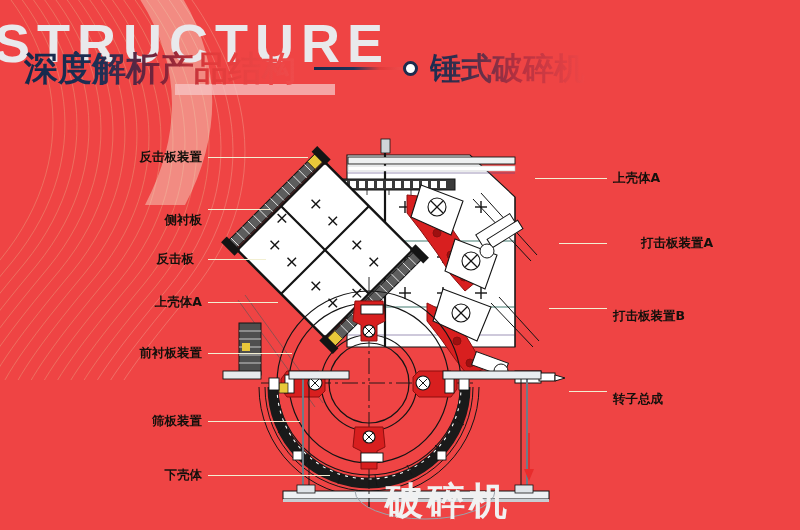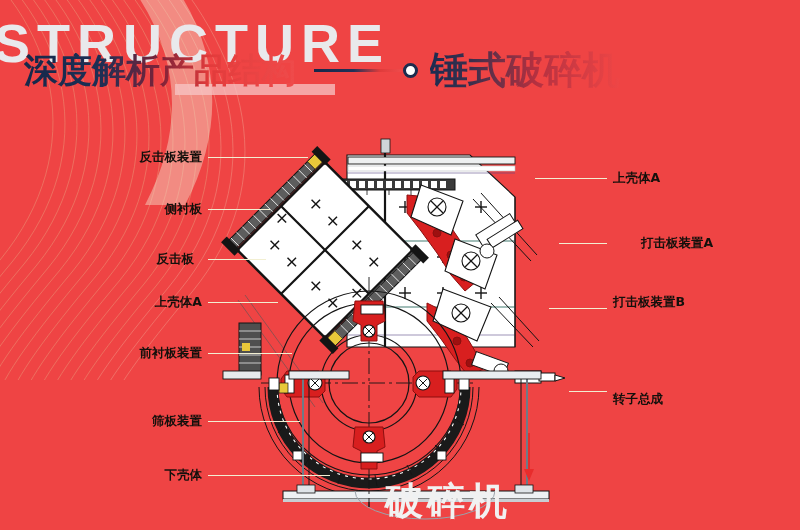--- a/index.html
+++ b/index.html
@@ -39,21 +39,21 @@
     color:transparent;-webkit-text-fill-color:transparent;
     white-space:nowrap;
   }
   .connector{position:relative;z-index:2;display:flex;align-items:center;margin:0 12px 0 18px;}
   .conn-line{display:block;width:88px;height:3px;
     background:linear-gradient(90deg,#16284a 0%,#203258 45%,#e03b3b 75%,#ef4b4b 100%);}
   .conn-dot{display:block;width:9px;height:9px;border-radius:50%;
     border:3px solid #1d2c4e;background:#fff;margin-left:1px;}
   .h-sub{
     position:relative;z-index:2;
-    font-size:38px;font-weight:bold;line-height:1;
+    font-size:31px;font-weight:bold;line-height:1;
     font-family:"DejaVu Sans",sans-serif;
     background:linear-gradient(90deg,#1b2c51 0%,#3b2f4c 22%,#b33040 55%,#ef4646 100%);
     -webkit-background-clip:text;background-clip:text;
     color:transparent;-webkit-text-fill-color:transparent;
     white-space:nowrap;
   }
 
   
   .label{
     position:absolute;
@@ -444,38 +444,38 @@
       <line x1="314" y1="298" x2="314" y2="338" stroke="#e82c2c" stroke-width="2"></line>
       <path d="M309,334 L314,346 L319,334 Z" fill="#e82c2c"></path>
     </g>
   </svg>
 
   <div class="bot-wm">破碎机</div>
 
   <div id="left-labels">
       <div class="label left" style="right: 598px; top: 151px;">反击板装置</div>
       <div class="leader" style="left: 208px; top: 157px; width: 100px;"></div>
-      <div class="label left" style="right: 598px; top: 203px;">侧衬板</div>
+      <div class="label left" style="right: 598px; top: 214px;">侧衬板</div>
       <div class="leader" style="left: 208px; top: 209px; width: 62px;"></div>
       <div class="label left" style="right: 606px; top: 253px;">反击板</div>
       <div class="leader" style="left: 208px; top: 259px; width: 58px;"></div>
       <div class="label left" style="right: 598px; top: 296px;">上壳体A</div>
       <div class="leader" style="left: 208px; top: 302px; width: 70px;"></div>
       <div class="label left" style="right: 598px; top: 347px;">前衬板装置</div>
       <div class="leader" style="left: 208px; top: 353px; width: 84px;"></div>
       <div class="label left" style="right: 598px; top: 415px;">筛板装置</div>
       <div class="leader" style="left: 208px; top: 421px; width: 92px;"></div>
       <div class="label left" style="right: 598px; top: 469px;">下壳体</div>
       <div class="leader" style="left: 208px; top: 475px; width: 122px;"></div>
     </div>
 
   <div id="right-labels">
       <div class="label" style="left: 613px; top: 172px;">上壳体A</div>
       <div class="leader" style="left: 535px; top: 178px; width: 72px;"></div>
       <div class="label" style="left: 613px; top: 237px; margin-left: 28px;">打击板装置A</div>
       <div class="leader" style="left: 559px; top: 243px; width: 48px;"></div>
-      <div class="label" style="left: 613px; top: 296px;">打击板装置B</div>
+      <div class="label" style="left: 613px; top: 310px;">打击板装置B</div>
       <div class="leader" style="left: 549px; top: 308px; width: 58px;"></div>
       <div class="label" style="left: 613px; top: 393px;">转子总成</div>
       <div class="leader" style="left: 569px; top: 391px; width: 38px;"></div>
     </div>
 
 </div>
 
 </body></html>

